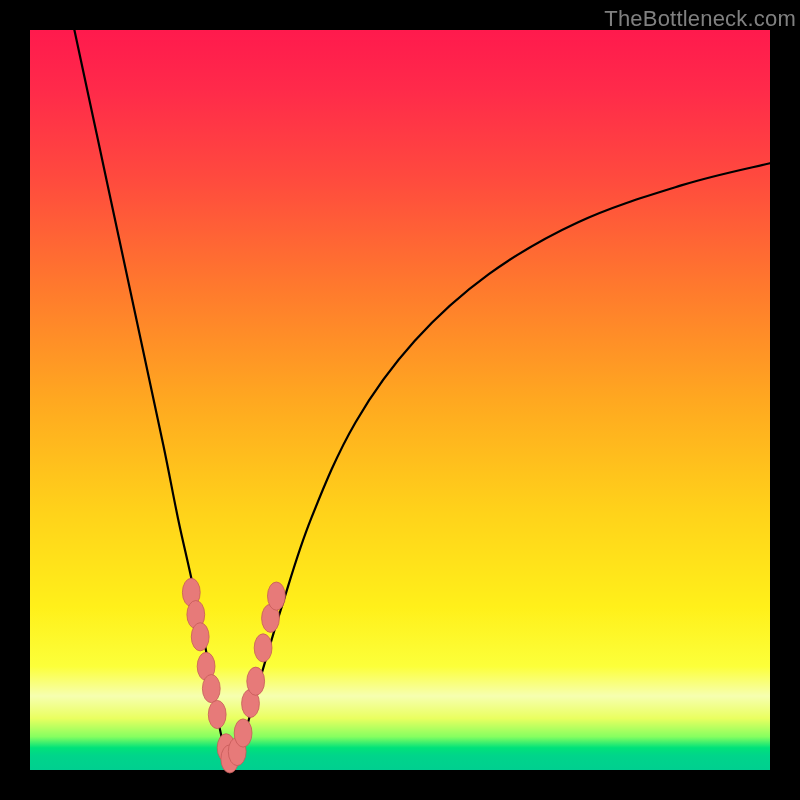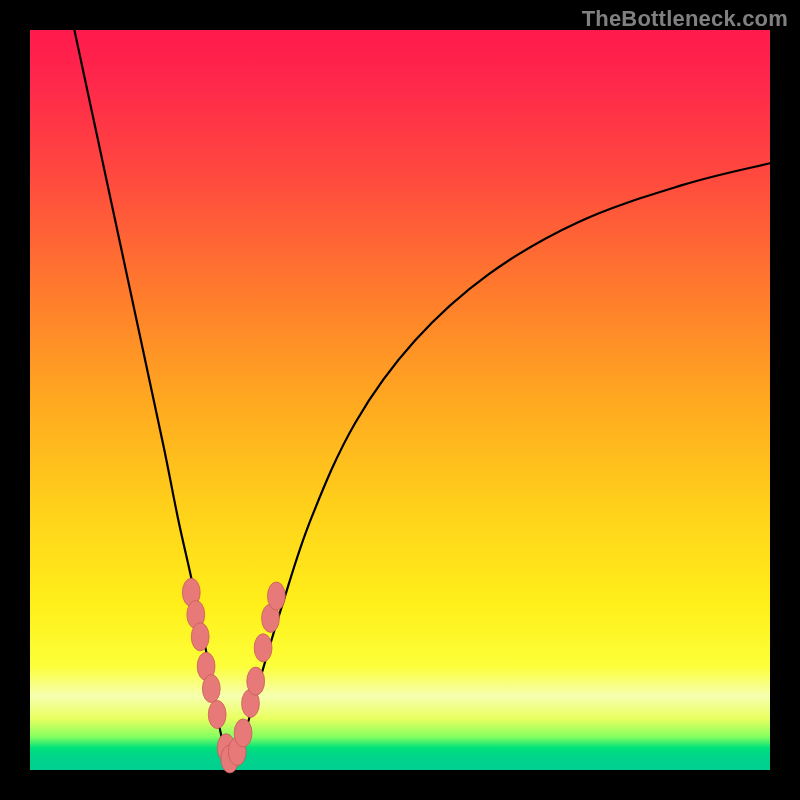--- a/index.html
+++ b/index.html
@@ -38,24 +38,24 @@
       #eaff60 93%,
       #86ff60 95.5%,
       #00e27a 97%,
       #00d58a 98%,
       #00cf90 100%
     );
   }
   .watermark {
     position: absolute;
     top: 6px;
-    right: 12px;
+    right: 4px;
     color: #808080;
     font-size: 22px;
-    font-weight: 700;
+    font-weight: 400;
     letter-spacing: 0.2px;
     user-select: none;
   }
   svg.curves {
     position: absolute;
     inset: 0;
     width: 100%;
     height: 100%;
     overflow: visible;
   }

